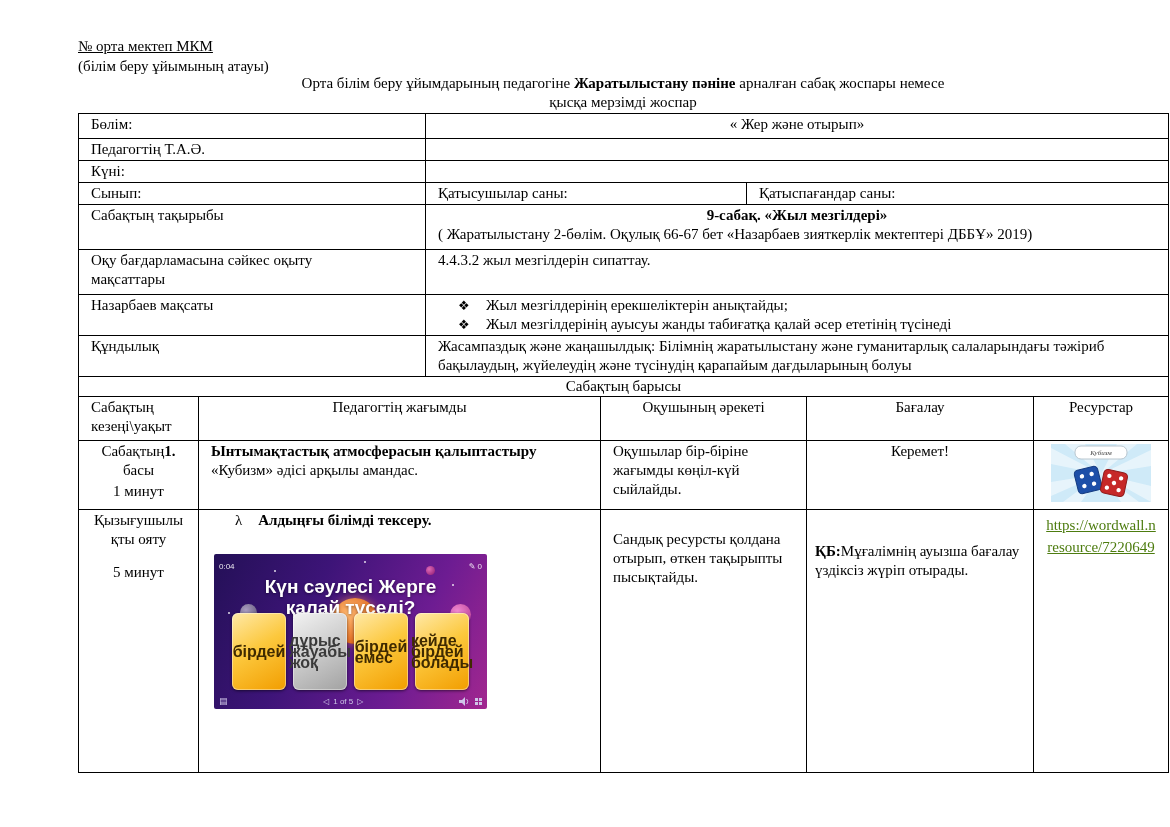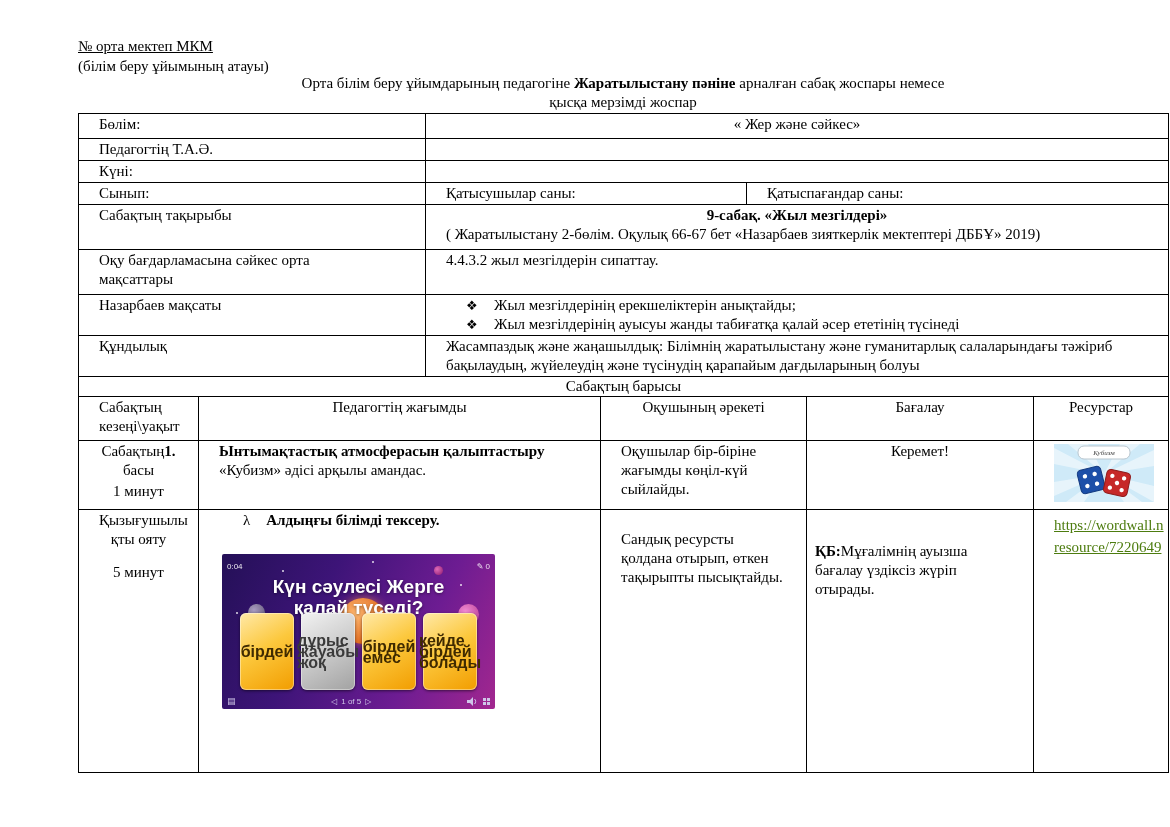--- a/index.html
+++ b/index.html
@@ -7,21 +7,21 @@
         font-family:"Liberation Serif",serif;color:#000;}
 
   .hdr{position:absolute;left:78px;top:36px;font-size:15px;line-height:20px;}
   .hdr .school{text-decoration:underline;}
   .doc-title{position:absolute;left:78px;top:74px;width:1090px;text-align:center;
              font-size:15px;line-height:19px;}
   .b{font-weight:bold;}
 
   .tblwrap{position:absolute;left:78px;top:113px;width:1092px;}
   table{border-collapse:collapse;table-layout:fixed;width:1090px;font-size:15px;}
-  td{border:1px solid #000;vertical-align:top;padding:1px 20px;line-height:19px;
+  td{border:1px solid #000;vertical-align:top;padding:1px 12px;line-height:19px;
      overflow:visible;}
   .center{text-align:center;}
   .preline{white-space:pre-line;}
   .nowrap{white-space:nowrap;}
   #flow-table{margin-top:-1px;}
 
   .goal-item{display:flex;padding-left:20px;}
   .goal-item .bullet{width:28px;flex:0 0 28px;font-family:"DejaVu Sans",sans-serif;font-size:13px;}
 
   .reslink{display:block;text-align:center;white-space:nowrap;color:#4d7c0f;
@@ -82,21 +82,21 @@
 
     <table id="info-table">
       <colgroup>
           <col style="width:347px">
           <col style="width:321px">
           <col style="width:422px">
         </colgroup>
       <tbody>
           <tr class="h25">
         <td>Бөлім:</td>
-        <td colspan="2" class="center">« Жер және сәйкес»</td>
+        <td colspan="2" class="center">« Жер және отырып»</td>
       </tr>
       <tr class="h21">
         <td>Педагогтің  Т.А.Ә.</td>
         <td colspan="2"></td>
       </tr>
       <tr class="h21">
         <td>Күні:</td>
         <td colspan="2"></td>
       </tr>
       <tr class="h21">
@@ -105,21 +105,21 @@
         <td>Қатыспағандар  саны:</td>
       </tr>
       <tr class="h45">
         <td>Сабақтың  тақырыбы</td>
         <td colspan="2">
           <div class="center b">9-сабақ.   «Жыл мезгілдері»</div>
           <div>( Жаратылыстану  2-бөлім. Оқулық  66-67 бет «Назарбаев зияткерлік мектептері ДББҰ» 2019)</div>
         </td>
       </tr>
       <tr class="h45">
-        <td class="preline">Оқу  бағдарламасына  сәйкес  орта
+        <td class="preline">Оқу  бағдарламасына  сәйкес  оқыту
 мақсаттары</td>
         <td colspan="2">4.4.3.2 жыл мезгілдерін сипаттау.</td>
       </tr>
       <tr class="h40">
         <td>Назарбаев  мақсаты</td>
         <td colspan="2">
           <div class="goal-item">
             <span class="bullet">❖</span>
             <span>Жыл мезгілдерінің ерекшеліктерін анықтайды;</span>
           </div>

